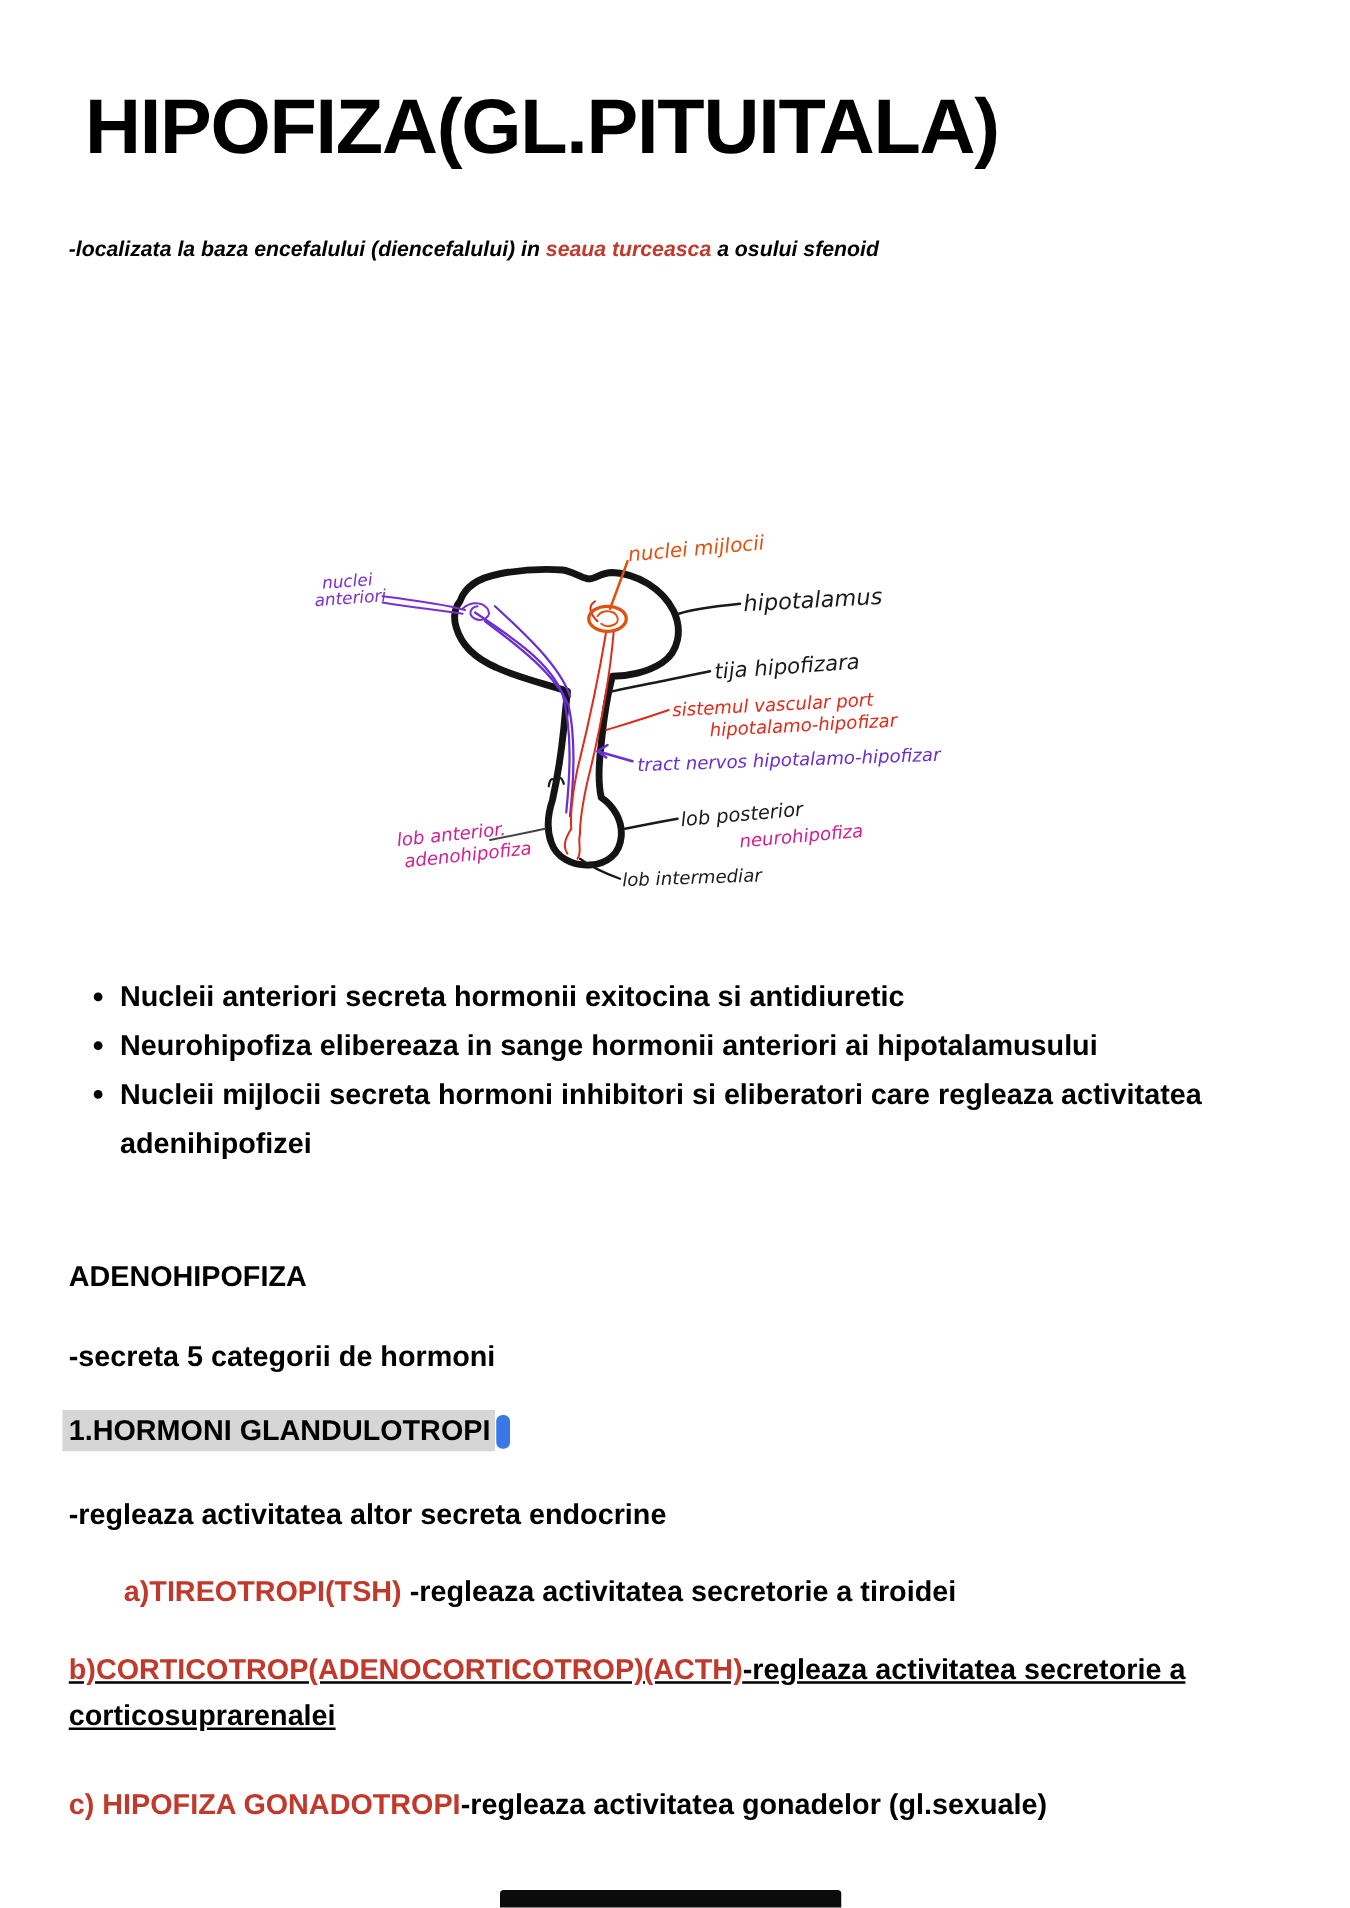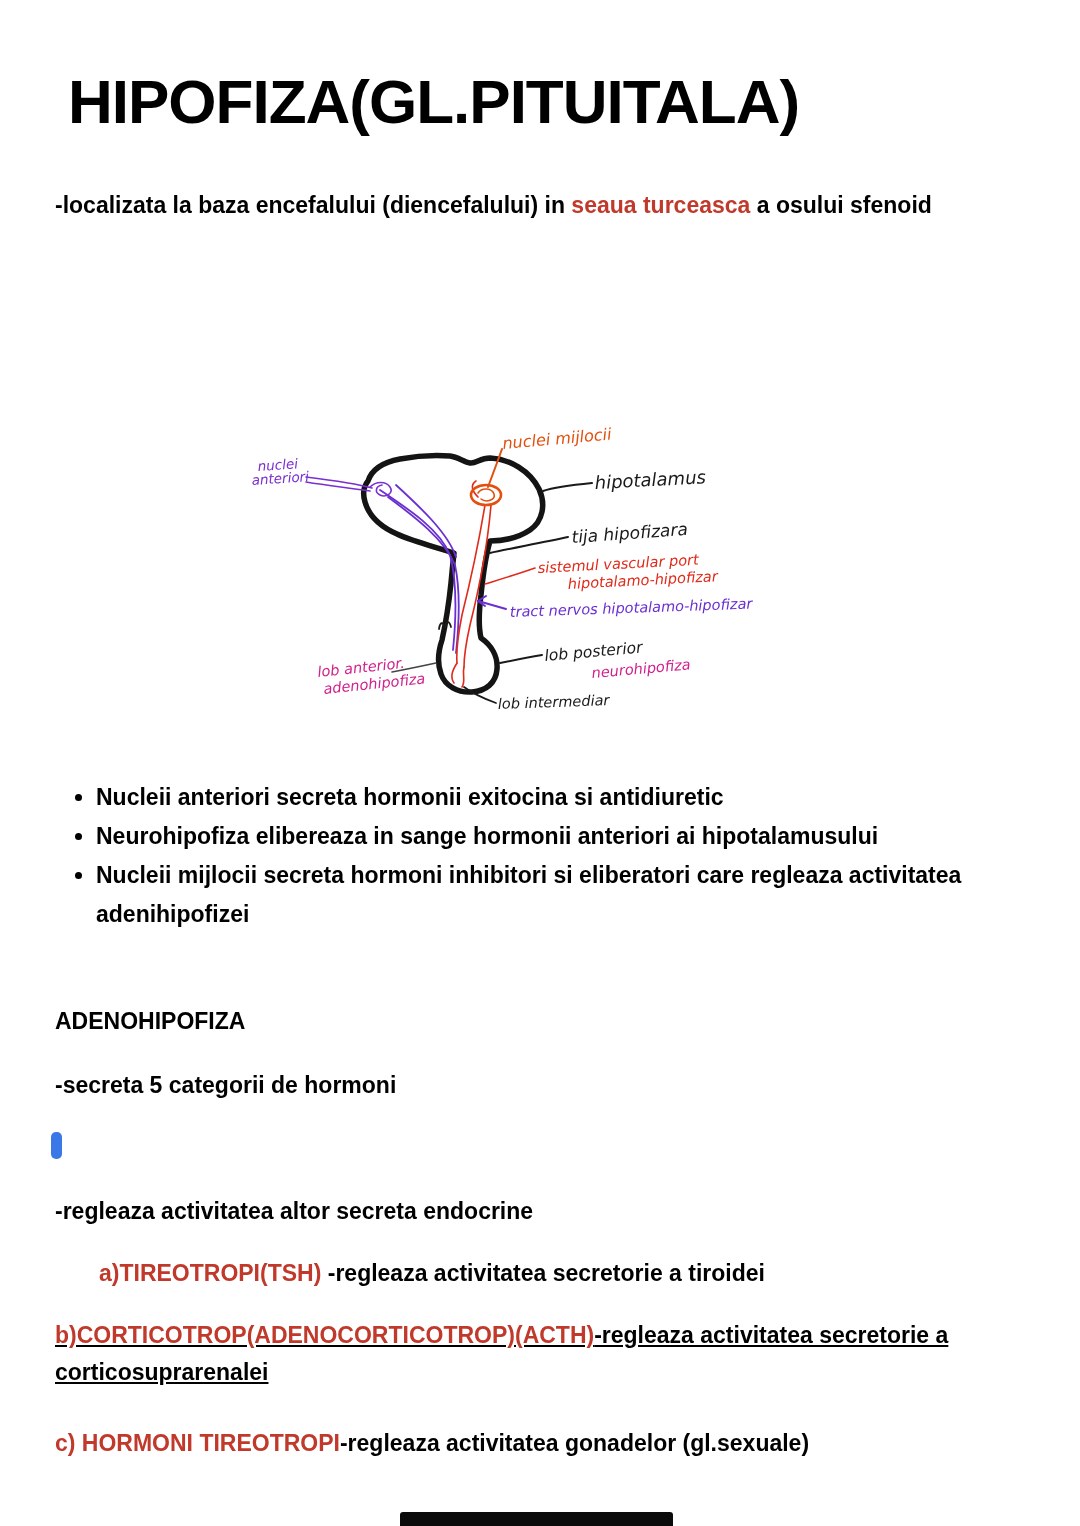--- a/index.html
+++ b/index.html
@@ -16,22 +16,23 @@
   .page-title{
     left:68px;top:66px;
     font-size:62px;
     letter-spacing:-1px;
     font-weight:bold;
     margin:0;
   }
   .intro{
     left:55px;top:163px;
     width:970px;
-    font-size:23px;
+    font-size:17px;
     line-height:39px;
+    font-style:italic;
   }
   .red{color:#c0392b;}
   .diagram{
     left:250px;top:425px;
     width:590px;height:300px;
   }
   .hand{
     font-family:"DejaVu Sans", sans-serif;
     font-style:italic;
     font-weight:normal;
@@ -160,25 +161,25 @@
   <ul class="abs bullets">
     <li>Nucleii anteriori secreta hormonii exitocina si antidiuretic</li>
     <li>Neurohipofiza elibereaza in sange hormonii anteriori ai hipotalamusului</li>
     <li>Nucleii mijlocii secreta hormoni inhibitori si eliberatori care regleaza activitatea adenihipofizei</li>
   </ul>
 
   <div class="abs sect s1">ADENOHIPOFIZA</div>
 
   <div class="abs sect s2">-secreta 5 categorii de hormoni</div>
 
-  <div class="abs sect s3"><span class="cursor"></span></div>
+  <div class="abs sect s3"><span class="hl">1.HORMONI GLANDULOTROPI</span><span class="cursor"></span></div>
 
   <div class="abs sect s4">-regleaza activitatea altor secreta endocrine</div>
 
   <div class="abs sect s5"><span class="red">a)TIREOTROPI(TSH)</span><span> -regleaza activitatea secretorie a tiroidei</span></div>
 
   <div class="abs sect s6"><span class="red">b)CORTICOTROP(ADENOCORTICOTROP)(ACTH)</span><span>-regleaza activitatea secretorie a corticosuprarenalei</span></div>
 
-  <div class="abs sect s7"><span class="red">c) HORMONI TIREOTROPI</span><span>-regleaza activitatea gonadelor (gl.sexuale)</span></div>
+  <div class="abs sect s7"><span class="red">c) HIPOFIZA GONADOTROPI</span><span>-regleaza activitatea gonadelor (gl.sexuale)</span></div>
 
   <div class="abs bottom-strip"></div>
 
 </div>
 
 </body></html>

